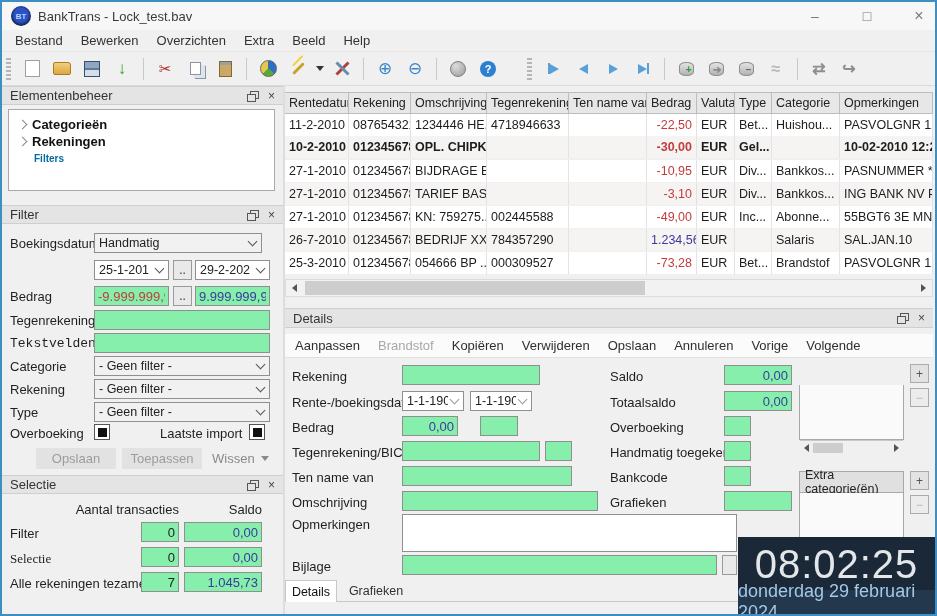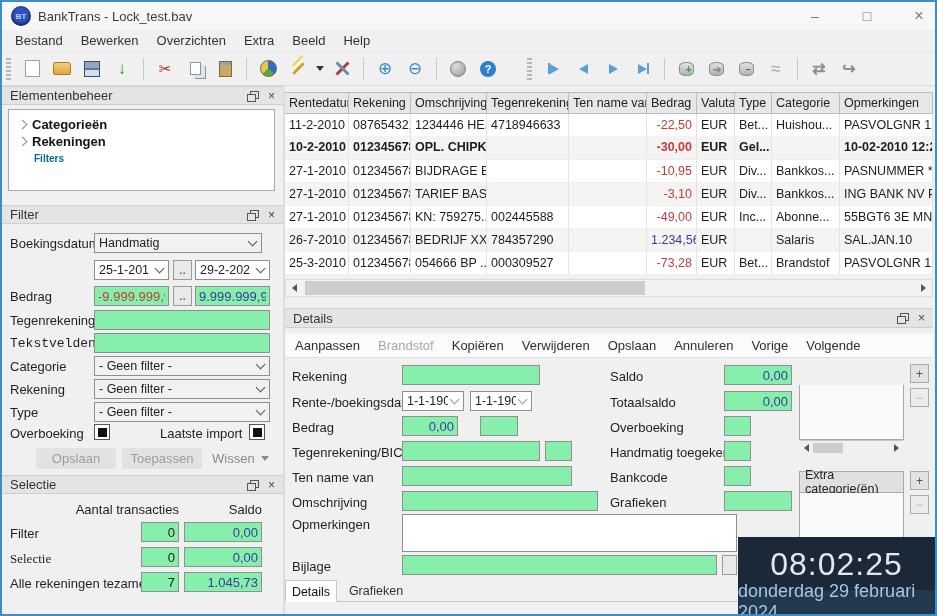--- a/index.html
+++ b/index.html
@@ -112,21 +112,21 @@
   .minscroll { position:absolute; height:14px; background:#f0f0f0; border-top:1px solid #c8c8c8; display:flex; align-items:center; }
 
   
   .tab { position:absolute; height:22px; font-size:12.5px; display:flex; align-items:center; justify-content:center; }
   .tab.active { background:#fff; border:1px solid #c8c8c8; border-bottom:none; color:#111; }
   .tab.idle { color:#333; border-bottom:1px solid #c8c8c8; }
 
   
   .clock { position:absolute; left:736px; top:535px; width:197px; height:77px; background:#1b2838; z-index:50;
            display:flex; flex-direction:column; }
-  .ctime { flex:1; color:#e3e7ea; font-size:32px; font-weight:300; letter-spacing:1px; line-height:50px;
+  .ctime { flex:1; color:#e3e7ea; font-size:40px; font-weight:300; letter-spacing:1px; line-height:50px;
            display:flex; align-items:center; justify-content:center; }
   .cdate { height:24px; background:#23374d; color:#a3c9e6; font-size:18px; display:flex; align-items:center; justify-content:center; }
 
   .vsplit { position:absolute; background:#dddddd; }
 </style>
 </head>
 <body>
 
 <div class="window">
 

